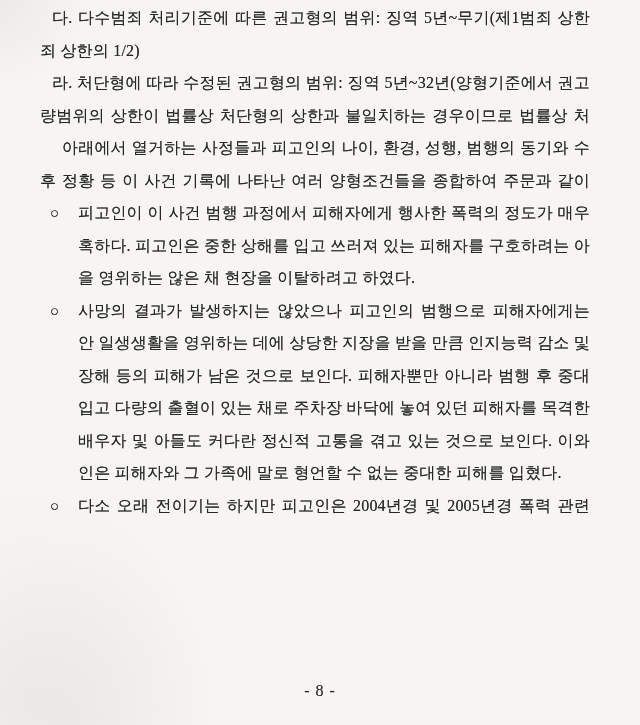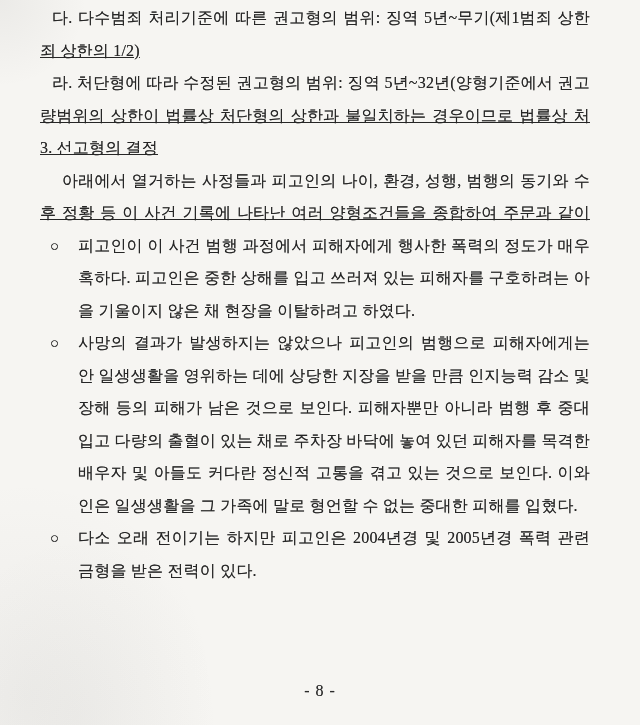--- a/index.html
+++ b/index.html
@@ -39,21 +39,21 @@
     text-shadow: 0 0 0.6px rgba(20,20,20,0.55);
   }
   
   .j {
     text-align: justify;
     text-align-last: justify;
     text-justify: inter-word;
   }
   
   .t-label  { padding-left: 12px; }  
-  .t-flush  { padding-left: 0; text-decoration: underline; }     
+  .t-flush  { padding-left: 0; }     
   .t-para   { padding-left: 22px; }  
   .t-bullet { padding-left: 38px; position: relative; }
   .t-cont   { padding-left: 38px; }  
   .bullet {
     position: absolute;
     left: 10px;
     top: 0;
     line-height: 32.5px;
     font-size: 15px;
   }
@@ -71,29 +71,27 @@
 </style>
 </head>
 <body>
 
 <div class="page">
   <div class="text-block">
       <div class="line t-label j"><span>다. 다수범죄 처리기준에 따른 권고형의 범위: 징역 5년~무기(제1범죄 상한 + 제2범</span></div>
       <div class="line t-flush"><span>죄 상한의 1/2)</span></div>
       <div class="line t-label j"><span>라. 처단형에 따라 수정된 권고형의 범위: 징역 5년~32년(양형기준에서 권고하는 형</span></div>
       <div class="line t-flush j"><span>량범위의 상한이 법률상 처단형의 상한과 불일치하는 경우이므로 법률상 처단형의 상</span></div>
-      <div class="line t-flush"><span>3. 선고형의 결정</span></div>
       <div class="line t-para j"><span>아래에서 열거하는 사정들과 피고인의 나이, 환경, 성행, 범행의 동기와 수단, 범행</span></div>
       <div class="line t-flush j"><span>후 정황 등 이 사건 기록에 나타난 여러 양형조건들을 종합하여 주문과 같이 형을 정</span></div>
       <div class="line t-bullet j"><span class="bullet">○</span><span>피고인이 이 사건 범행 과정에서 피해자에게 행사한 폭력의 정도가 매우 중하고 잔</span></div>
       <div class="line t-cont j"><span>혹하다. 피고인은 중한 상해를 입고 쓰러져 있는 피해자를 구호하려는 아무런 노력</span></div>
-      <div class="line t-cont"><span>을 기울이지 않은 채 현장을 이탈하려고 하였다.</span></div>
+      <div class="line t-cont"><span>을 영위하는 않은 채 현장을 이탈하려고 하였다.</span></div>
       <div class="line t-bullet j"><span class="bullet">○</span><span>사망의 결과가 발생하지는 않았으나 피고인의 범행으로 피해자에게는 남은 여생 동</span></div>
       <div class="line t-cont j"><span>안 일생생활을 영위하는 데에 상당한 지장을 받을 만큼 인지능력 감소 및 거동상의</span></div>
       <div class="line t-cont j"><span>장해 등의 피해가 남은 것으로 보인다. 피해자뿐만 아니라 범행 후 중대한 상해를</span></div>
       <div class="line t-cont j"><span>입고 다량의 출혈이 있는 채로 주차장 바닥에 놓여 있던 피해자를 목격한 피해자의</span></div>
       <div class="line t-cont j"><span>배우자 및 아들도 커다란 정신적 고통을 겪고 있는 것으로 보인다. 이와 같이 피고</span></div>
-      <div class="line t-cont"><span>인은 일생생활을 그 가족에 말로 형언할 수 없는 중대한 피해를 입혔다.</span></div>
+      <div class="line t-cont"><span>인은 피해자와 그 가족에 말로 형언할 수 없는 중대한 피해를 입혔다.</span></div>
       <div class="line t-bullet j"><span class="bullet">○</span><span>다소 오래 전이기는 하지만 피고인은 2004년경 및 2005년경 폭력 관련 범죄로 벌</span></div>
-      <div class="line t-cont"><span>금형을 받은 전력이 있다.</span></div>
     </div>
   <div class="page-number">- 8 -</div>
 </div>
 
 </body></html>

